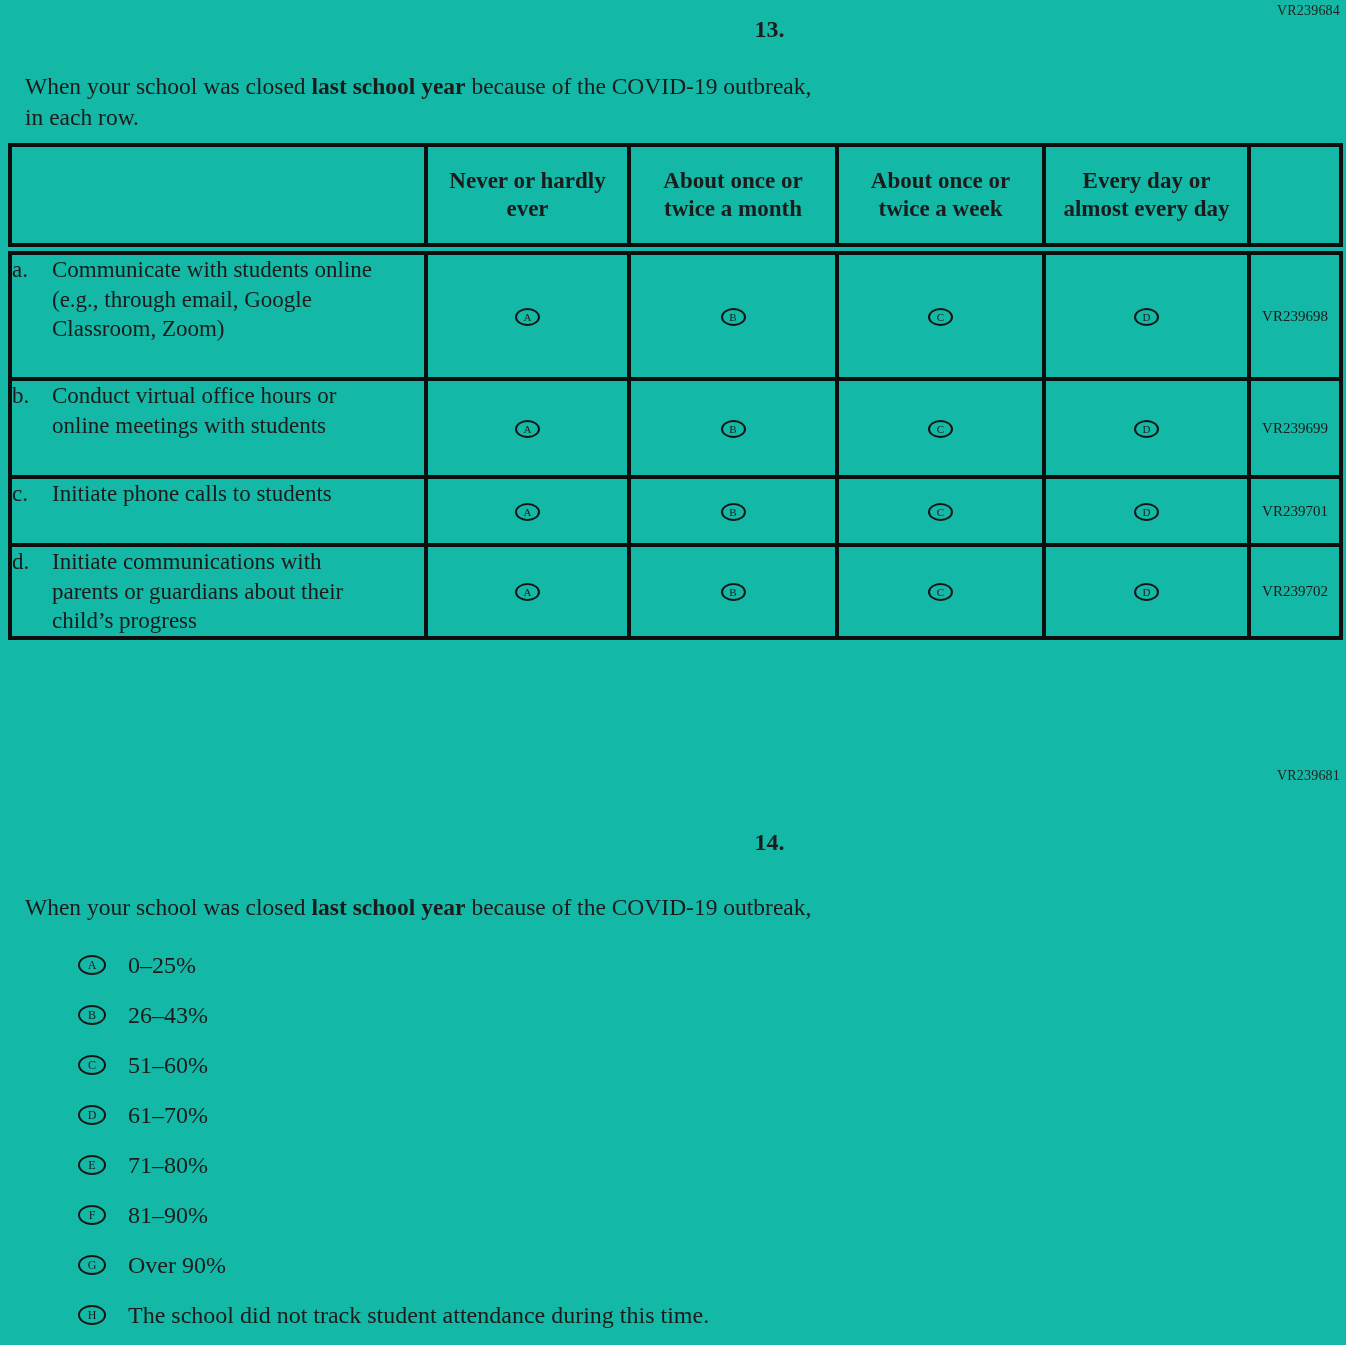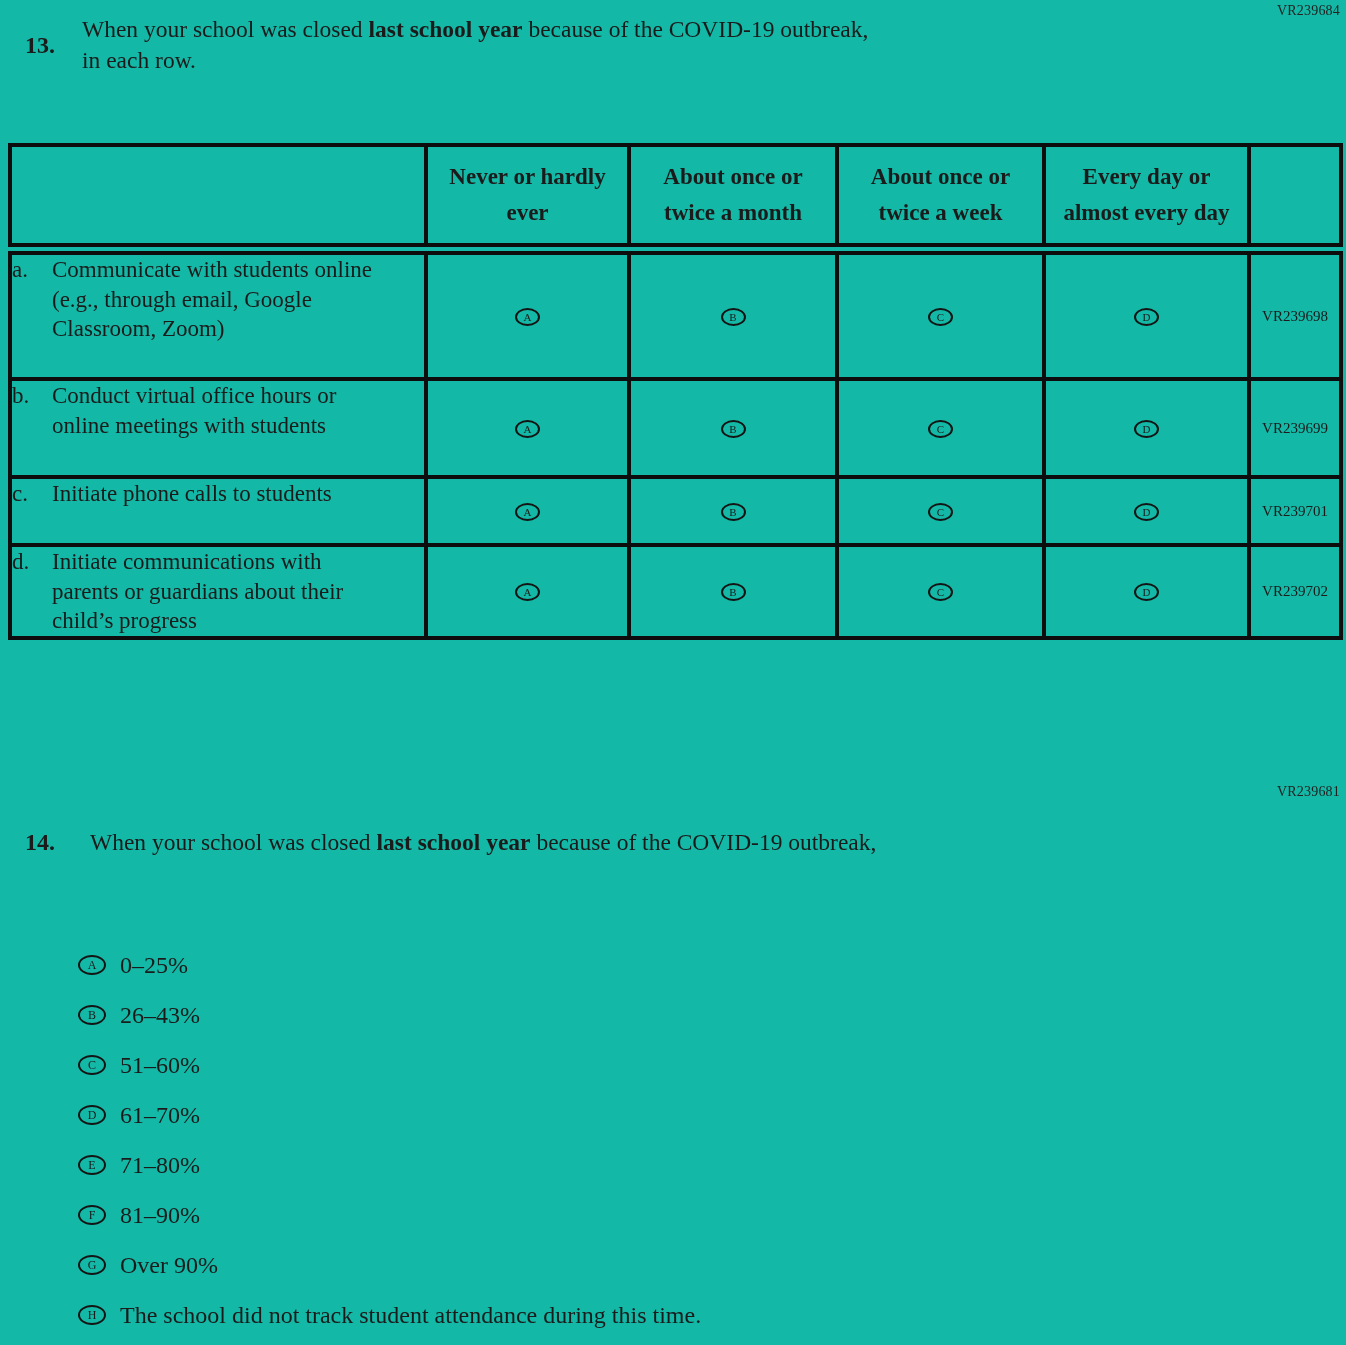--- a/index.html
+++ b/index.html
@@ -17,28 +17,29 @@
     overflow: hidden;
   }
   .form-code {
     position: absolute;
     right: 6px;
     font-size: 14px;
     letter-spacing: 0.2px;
     color: #222;
   }
   .code-top { top: 3px; }
-  .code-mid { top: 784px; }
+  .code-mid { top: 768px; }
 
   
   .question {
     position: absolute;
     left: 25px;
     display: flex;
-    align-items: center;
+    align-items: flex-end;
+    flex-direction: column;
   }
   .q13 { top: 14px; }
   .q14 { top: 827px; gap: 8px; }
   .q-number {
     font-weight: bold;
     font-size: 24px;
     line-height: 31px;
     width: 57px;
     flex: 0 0 57px;
   }
@@ -58,21 +59,21 @@
     table-layout: fixed;
   }
   table.matrix th, table.matrix td {
     border: 4px solid #0d0d0d;
     padding: 0;
   }
   table.matrix th {
     border-bottom: 12px double #0d0d0d;
     font-weight: bold;
     font-size: 23px;
-    line-height: 36px;
+    line-height: 28px;
     text-align: center;
     vertical-align: middle;
     height: 92px;
     padding: 2px 6px;
   }
   td.item-cell {
     vertical-align: top;
     padding: 4px 6px 4px 10px;
   }
   .item-flex { display: flex; }
@@ -129,21 +130,21 @@
     left: 78px;
     top: 940px;
   }
   .option-row {
     height: 50px;
     display: flex;
     align-items: center;
   }
   .option-label {
     font-size: 24px;
-    margin-left: 14px;
+    margin-left: 22px;
     white-space: nowrap;
   }
 </style>
 </head>
 <body>
 
 <div class="page">
 
   <div class="form-code code-top">VR239684</div>
 

